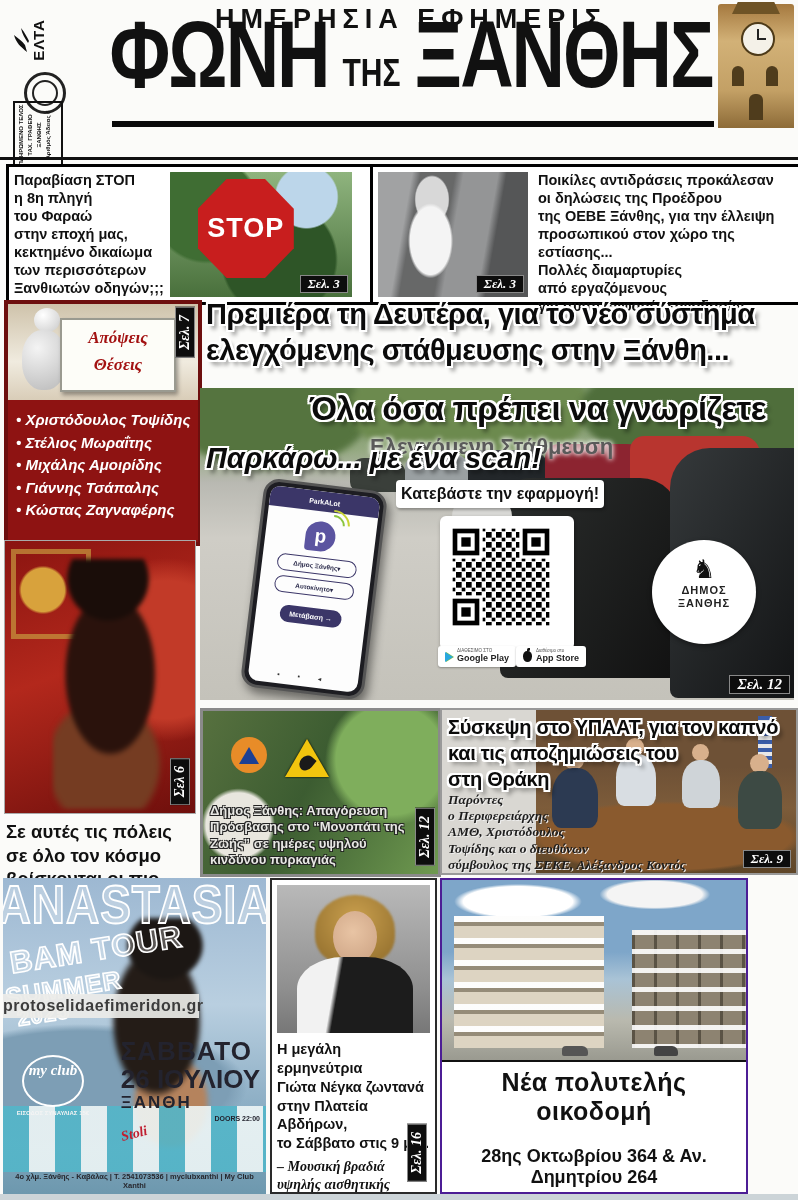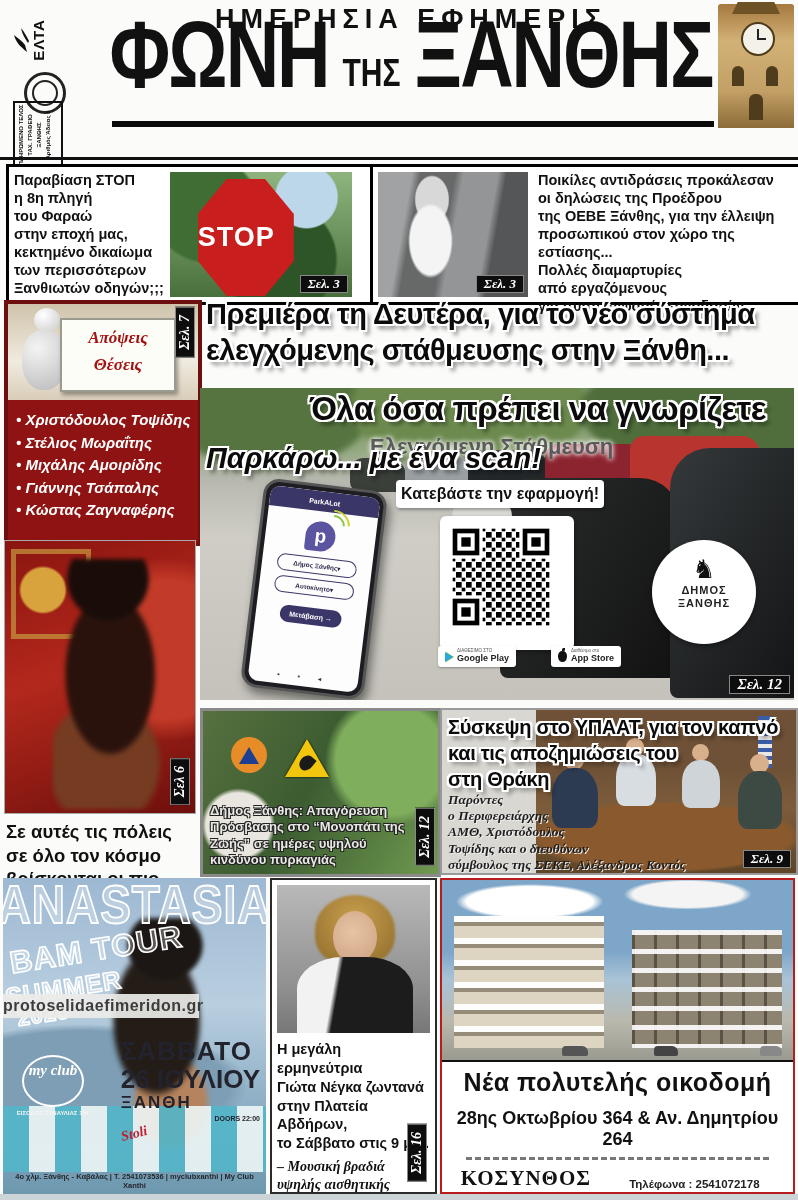--- a/index.html
+++ b/index.html
@@ -40,23 +40,23 @@
   
   .tbox{border:3px solid #000;background:#fff;display:flex;padding:5px;gap:6px;}
   #tbox1{left:6px;top:164px;width:352px;height:125px;}
   #tbox2{left:370px;top:164px;width:422px;height:125px;}
   .tstory{font-size:14.5px;font-weight:bold;line-height:1.24;}
   #stop-photo{position:relative;width:182px;flex:none;background:
       radial-gradient(circle at 75% 20%,#bcd6ea 0 18%,transparent 19%),
       radial-gradient(circle at 20% 30%,#3f6d33 0 30%,transparent 32%),
       radial-gradient(circle at 60% 70%,#2e5527 0 40%,transparent 42%),
       linear-gradient(180deg,#8fb47e,#49703c);}
-  #stop-sign{position:absolute;left:28px;top:7px;width:96px;height:117px;background:#c81e1e;
+  #stop-sign{position:absolute;left:28px;top:7px;width:96px;height:99px;background:#c81e1e;
       clip-path:polygon(30% 0,70% 0,100% 30%,100% 70%,70% 100%,30% 100%,0 70%,0 30%);
-      display:flex;align-items:center;}
+      display:flex;align-items:center;justify-content:center;}
   #stop-sign span{color:#fff;font-weight:900;font-size:27px;letter-spacing:1px;}
   #waiter-photo{position:relative;width:150px;flex:none;background:
       radial-gradient(ellipse 30% 60% at 35% 55%,#f4f4f4 0 45%,transparent 50%),
       radial-gradient(ellipse 18% 30% at 36% 22%,#d8d8d8 0 60%,transparent 65%),
       linear-gradient(100deg,#9aa4a8 0 20%,#5d6a70 25% 45%,#8d979c 50% 70%,#4c585e 75% 100%);
       filter:saturate(.1);}
   .badge-br{position:absolute;right:4px;bottom:4px;}
 
   
   #opinions{left:4px;top:300px;width:190px;height:238px;background:#8e1312;border:4px solid #6d0f0e;}
@@ -105,21 +105,21 @@
   
   #download-box{left:196px;top:92px;width:208px;height:28px;background:#fff;border-radius:4px;
       box-shadow:1px 2px 3px rgba(0,0,0,.3);display:flex;align-items:center;justify-content:center;
       font-size:16px;font-weight:bold;}
   #qr-box{left:240px;top:128px;width:122px;height:122px;background:#fff;border-radius:6px;padding:6px;
       box-shadow:1px 2px 4px rgba(0,0,0,.35);}
   #qr-box svg{width:110px;height:110px;display:block;}
   .store{position:absolute;top:258px;height:21px;background:#fff;border-radius:3px;display:flex;align-items:center;
       gap:4px;padding:0 7px;box-shadow:0 1px 2px rgba(0,0,0,.3);}
   #store-g{left:238px;}
-  #store-a{left:351px;}
+  #store-a{left:316px;}
   .store .stx{display:flex;flex-direction:column;line-height:1.05;}
   .store .tiny{font-size:4.5px;color:#555;}
   .store .nm{font-size:9px;font-weight:bold;color:#222;}
   #play-icon{width:0;height:0;border-left:8px solid #2aa7de;border-top:5px solid transparent;border-bottom:5px solid transparent;
       filter:drop-shadow(1px 0 0 #7dc242);}
   #apple-icon{width:9px;height:11px;background:#111;border-radius:45% 45% 50% 50%;position:relative;}
   #apple-icon::after{content:"";position:absolute;top:-3px;left:4px;width:3px;height:3px;background:#111;border-radius:50% 0;}
   #muni-circle{left:452px;top:152px;width:104px;height:104px;background:#fff;border-radius:50%;
       box-shadow:0 2px 5px rgba(0,0,0,.4);text-align:center;}
   #muni-rider{font-family:"DejaVu Serif",serif;font-size:26px;line-height:30px;margin-top:14px;}
@@ -208,35 +208,35 @@
       background:radial-gradient(circle at 50% 35%,#caa04e,#8d6a2a);filter:blur(1px);}
   #ng-face{position:absolute;left:56px;top:26px;width:44px;height:52px;border-radius:50%;
       background:radial-gradient(circle at 45% 40%,#e8c4a4,#caa081);filter:blur(.5px);}
   #ng-top{position:absolute;left:20px;top:72px;width:116px;height:80px;border-radius:40% 40% 0 0;
       background:linear-gradient(100deg,#f2f2f2 0 32%,#1c1c1c 36% 100%);filter:blur(.5px);}
   #ng-text{font-size:14.5px;font-weight:bold;line-height:1.3;margin-top:7px;}
   #ng-note{font:italic bold 14px "Liberation Serif",serif;line-height:1.25;margin-top:5px;width:118px;}
   #ng-badge{position:absolute;right:8px;bottom:10px;}
 
   
-  #kos{left:440px;top:878px;width:355px;height:316px;border:2px solid #b91c1c;background:#fff;box-sizing:border-box;}
+  #kos{left:440px;top:878px;width:308px;height:316px;border:2px solid #4c1d95;background:#fff;box-sizing:border-box;}
   #kos-photo{position:relative;width:100%;height:180px;overflow:hidden;border-bottom:2px solid #111;
       background:radial-gradient(ellipse 30% 14% at 25% 12%,#fff 0 60%,transparent 70%),
                  radial-gradient(ellipse 26% 12% at 70% 8%,#f4f4f4 0 60%,transparent 70%),
                  linear-gradient(180deg,#7ea6c9 0 40%,#a9c3d6 55%,#b9b9ae 78%,#9a9a90 100%);}
   .bld{position:absolute;bottom:12px;}
   #bld1{left:12px;width:150px;height:132px;background:#ddd4c2;
       background-image:repeating-linear-gradient(180deg,rgba(255,255,255,.95) 0 6px,rgba(90,80,60,.55) 6px 10px,transparent 10px 22px);}
   #bld2{left:190px;width:150px;height:118px;background:#8d8371;
       background-image:repeating-linear-gradient(180deg,rgba(255,255,255,.9) 0 5px,transparent 5px 19px),
                        repeating-linear-gradient(90deg,rgba(40,35,25,.5) 0 3px,transparent 3px 22px);}
   .kcar{position:absolute;bottom:4px;height:10px;border-radius:4px 6px 2px 2px;background:#555;}
   #kos-text{text-align:center;padding:6px 10px 0;}
   #kos-title{font-size:25px;font-weight:bold;letter-spacing:.5px;}
-  #kos-addr{font-size:18px;font-weight:bold;margin-top:11px;}
+  #kos-addr{font-size:18px;font-weight:bold;margin-top:20px;}
   #kos-dash{border:none;border-top:3px dashed #777;margin:7px 14px 6px;}
   #kos-cols{display:flex;text-align:center;gap:6px;}
   #kos-left{flex:1;}
   #kos-company{font-family:"Liberation Serif",serif;font-weight:bold;font-size:21px;letter-spacing:1px;}
   .ksm{font-size:11.5px;font-weight:bold;color:#222;line-height:1.3;margin-top:3px;}
   #kos-right{flex:1.2;padding-top:8px;}
 
   #bottom-strip{left:0;top:1194px;width:798px;height:6px;background:#ccd4d8;}
 
   

